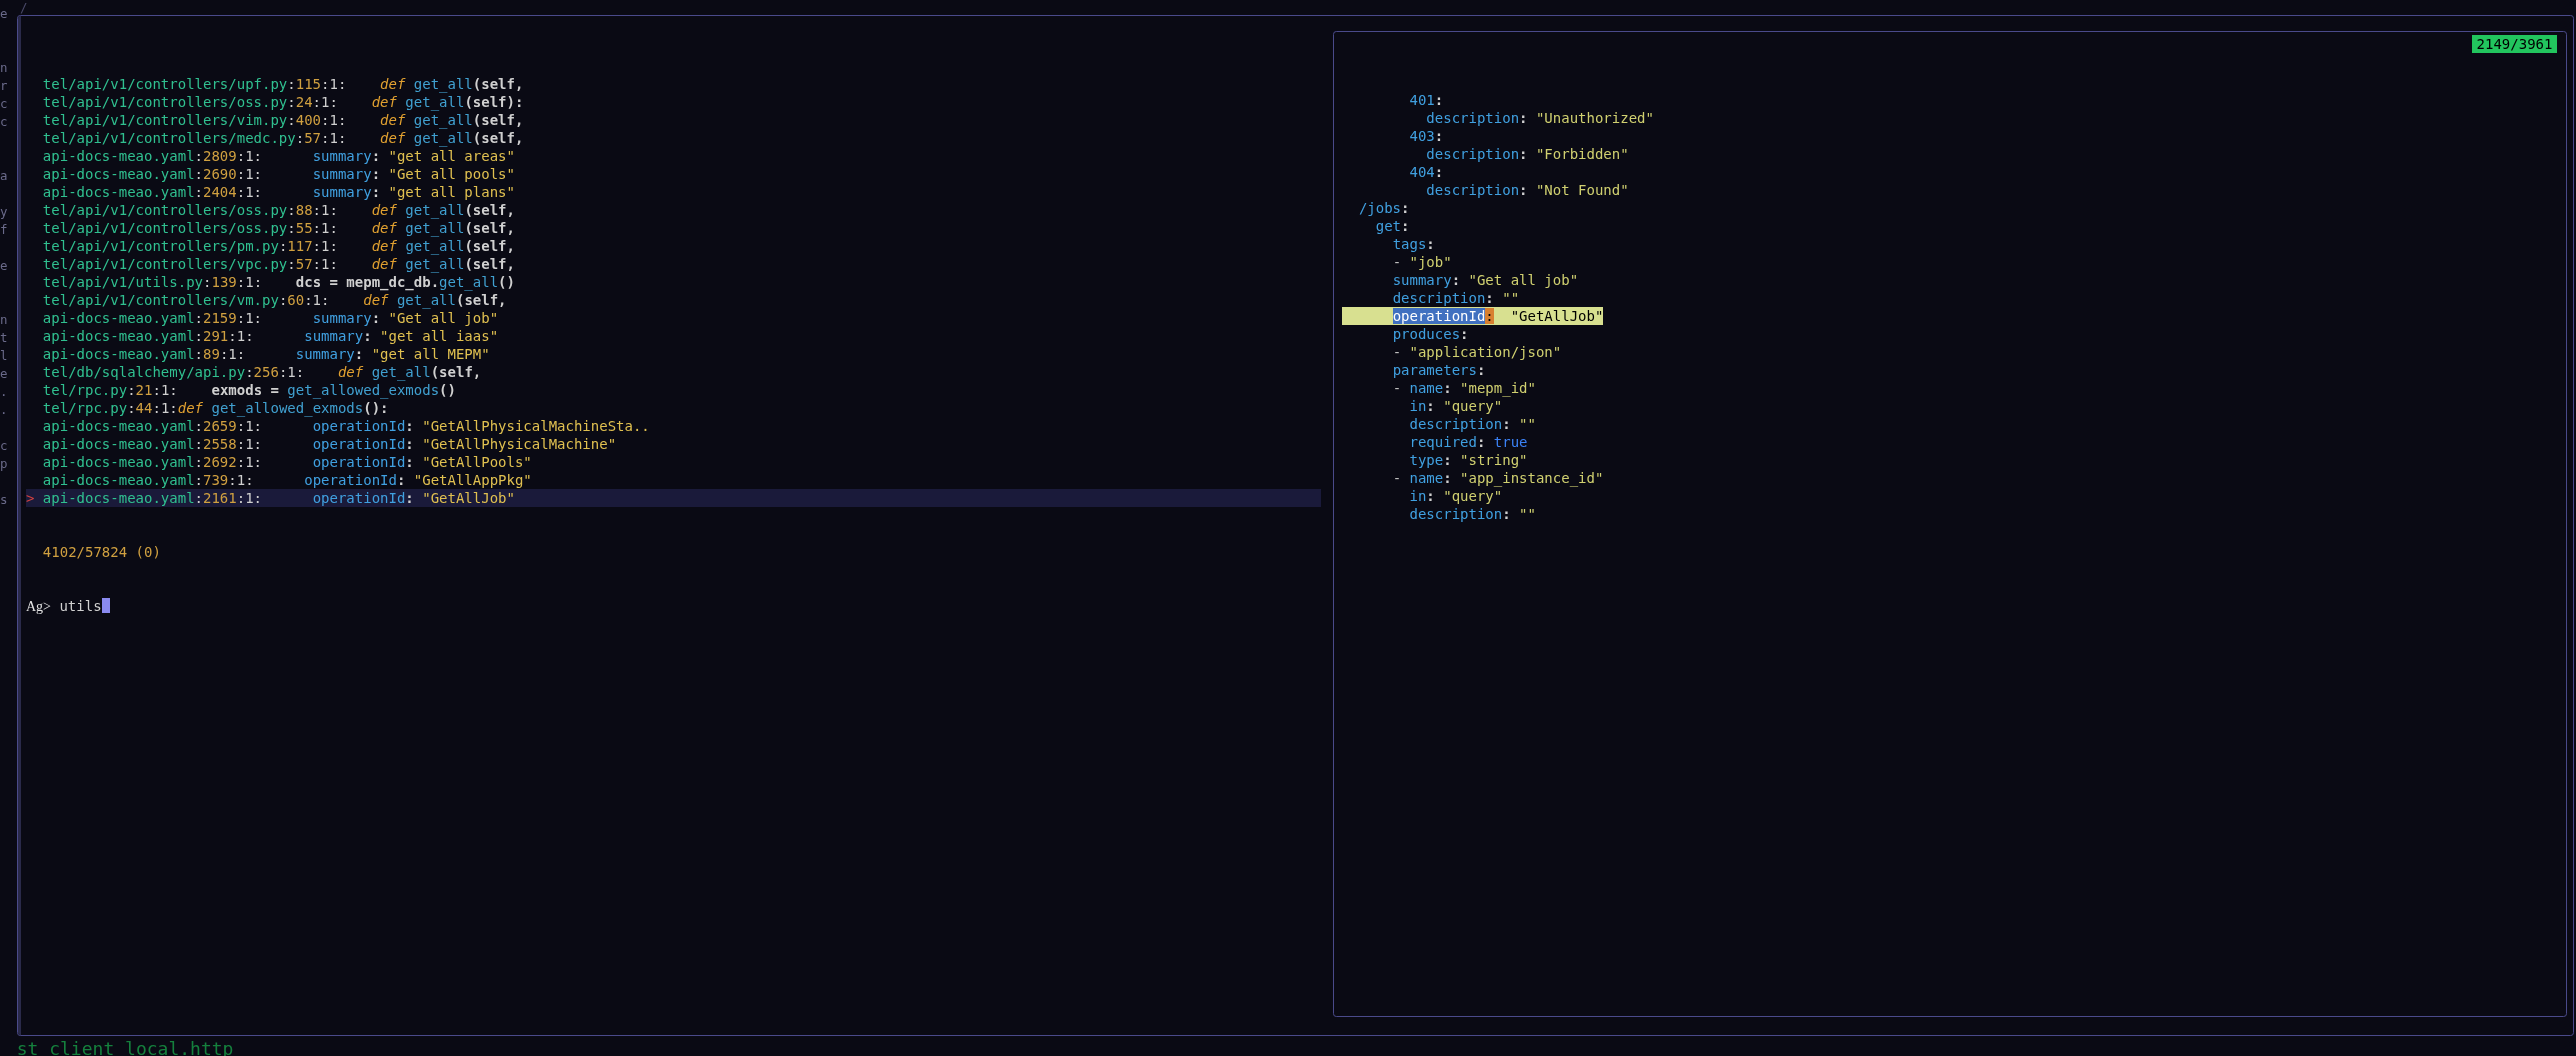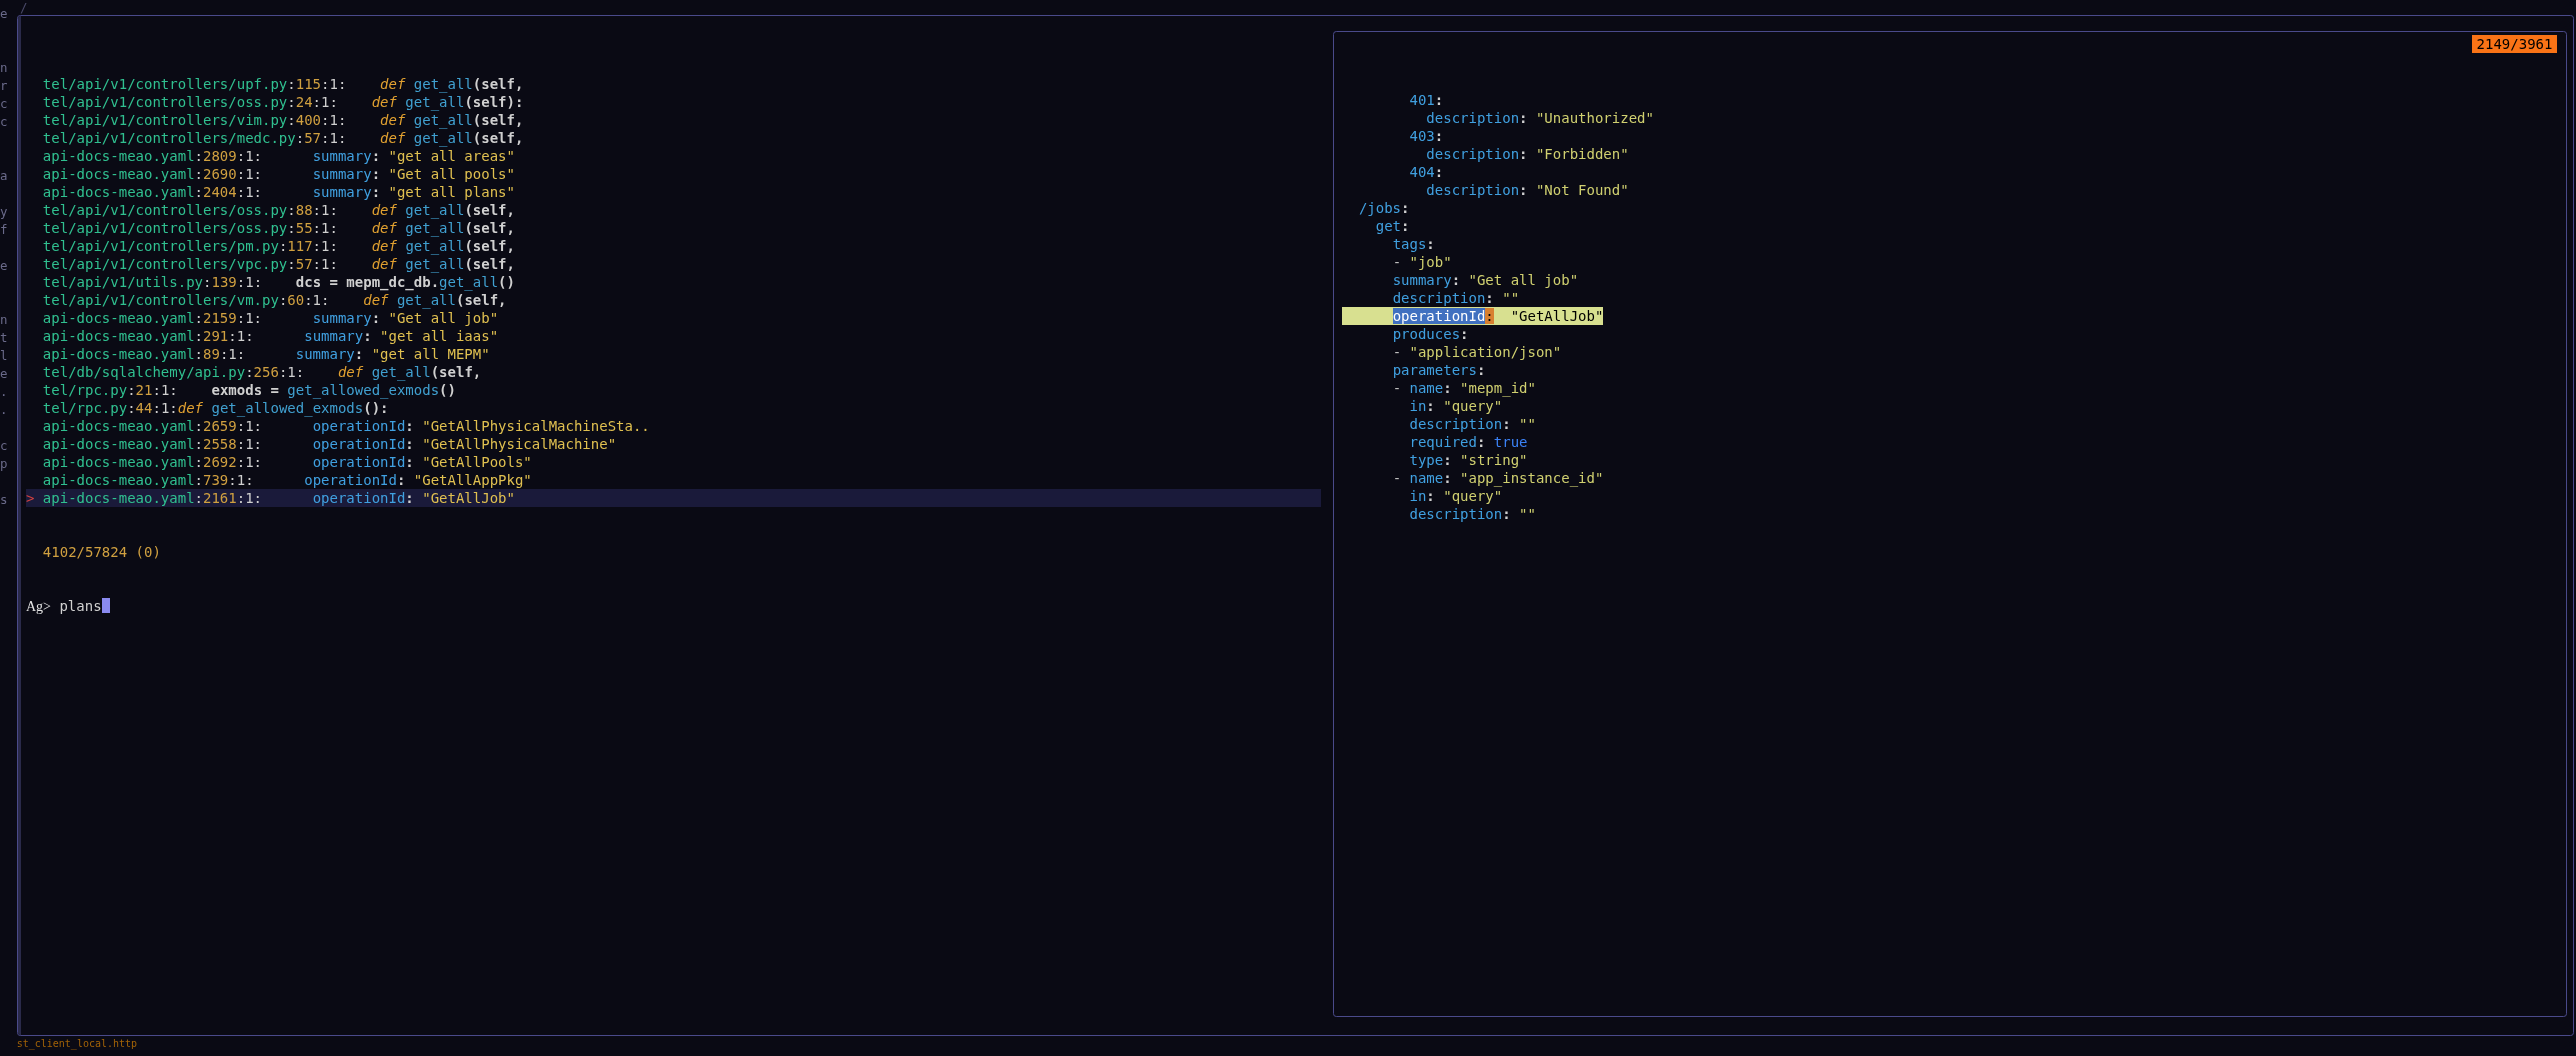--- a/index.html
+++ b/index.html
@@ -87,30 +87,30 @@
   .prompt-tag { color: #e5e5e5; font-family: Liberation Serif, serif; }
   .prompt-txt { color: #d0d0d0; }
   .cursor-block { display: inline-block; width: 8.3px; height: 15px; background: #8a8af0; vertical-align: -1.7px; }
   .hl-line { background: #d8e090; color: #000; display: inline-block; }
   .hl-opid { background: #4070c0; color: #fff; }
   .hl-col  { background: #d88030; color: #000; }
   .badge {
     position: absolute;
     top: 3.3px;
     right: 8.3px;
-    background: #f97316;
+    background: #22c55e;
     color: #000;
     padding: 0 5px;
     font-weight: 500;
   }
   .statusbar {
     height: 18px;
-    color: #a16207;
+    color: #15803d;
     padding-left: 1.7px;
-    font-size: 10px;
+    font-size: 18px;
   }
   .leftbar {
     position: absolute;
     left: 0;
     top: 0;
     bottom: 0;
     width: 3.3px;
     background: #2a2a4a;
   }
 </style>
@@ -148,21 +148,21 @@
       <div></div>
       <div>s</div>
     </div>
   <div class="main">
     <div class="topline">/</div>
     <div class="panes">
       <div class="left">
         <div class="leftbar"></div>
         <div id="results"><div class="line"><span class="sel-mark"> </span> <span class="path">tel/api/v1/controllers/upf.py</span>:<span class="num">115</span>:<span class="col">1</span>:    <span class="kw">def</span> <span class="fn">get_all</span><span class="txt">(self,</span></div><div class="line"><span class="sel-mark"> </span> <span class="path">tel/api/v1/controllers/oss.py</span>:<span class="num">24</span>:<span class="col">1</span>:    <span class="kw">def</span> <span class="fn">get_all</span><span class="txt">(self):</span></div><div class="line"><span class="sel-mark"> </span> <span class="path">tel/api/v1/controllers/vim.py</span>:<span class="num">400</span>:<span class="col">1</span>:    <span class="kw">def</span> <span class="fn">get_all</span><span class="txt">(self,</span></div><div class="line"><span class="sel-mark"> </span> <span class="path">tel/api/v1/controllers/medc.py</span>:<span class="num">57</span>:<span class="col">1</span>:    <span class="kw">def</span> <span class="fn">get_all</span><span class="txt">(self,</span></div><div class="line"><span class="sel-mark"> </span> <span class="path">api-docs-meao.yaml</span>:<span class="num">2809</span>:<span class="col">1</span>:      <span class="key">summary</span><span class="txt">: </span><span class="str">"get all areas"</span></div><div class="line"><span class="sel-mark"> </span> <span class="path">api-docs-meao.yaml</span>:<span class="num">2690</span>:<span class="col">1</span>:      <span class="key">summary</span><span class="txt">: </span><span class="str">"Get all pools"</span></div><div class="line"><span class="sel-mark"> </span> <span class="path">api-docs-meao.yaml</span>:<span class="num">2404</span>:<span class="col">1</span>:      <span class="key">summary</span><span class="txt">: </span><span class="str">"get all plans"</span></div><div class="line"><span class="sel-mark"> </span> <span class="path">tel/api/v1/controllers/oss.py</span>:<span class="num">88</span>:<span class="col">1</span>:    <span class="kw">def</span> <span class="fn">get_all</span><span class="txt">(self,</span></div><div class="line"><span class="sel-mark"> </span> <span class="path">tel/api/v1/controllers/oss.py</span>:<span class="num">55</span>:<span class="col">1</span>:    <span class="kw">def</span> <span class="fn">get_all</span><span class="txt">(self,</span></div><div class="line"><span class="sel-mark"> </span> <span class="path">tel/api/v1/controllers/pm.py</span>:<span class="num">117</span>:<span class="col">1</span>:    <span class="kw">def</span> <span class="fn">get_all</span><span class="txt">(self,</span></div><div class="line"><span class="sel-mark"> </span> <span class="path">tel/api/v1/controllers/vpc.py</span>:<span class="num">57</span>:<span class="col">1</span>:    <span class="kw">def</span> <span class="fn">get_all</span><span class="txt">(self,</span></div><div class="line"><span class="sel-mark"> </span> <span class="path">tel/api/v1/utils.py</span>:<span class="num">139</span>:<span class="col">1</span>:    <span class="txt">dcs = mepm_dc_db.</span><span class="fn">get_all</span><span class="txt">()</span></div><div class="line"><span class="sel-mark"> </span> <span class="path">tel/api/v1/controllers/vm.py</span>:<span class="num">60</span>:<span class="col">1</span>:    <span class="kw">def</span> <span class="fn">get_all</span><span class="txt">(self,</span></div><div class="line"><span class="sel-mark"> </span> <span class="path">api-docs-meao.yaml</span>:<span class="num">2159</span>:<span class="col">1</span>:      <span class="key">summary</span><span class="txt">: </span><span class="str">"Get all job"</span></div><div class="line"><span class="sel-mark"> </span> <span class="path">api-docs-meao.yaml</span>:<span class="num">291</span>:<span class="col">1</span>:      <span class="key">summary</span><span class="txt">: </span><span class="str">"get all iaas"</span></div><div class="line"><span class="sel-mark"> </span> <span class="path">api-docs-meao.yaml</span>:<span class="num">89</span>:<span class="col">1</span>:      <span class="key">summary</span><span class="txt">: </span><span class="str">"get all MEPM"</span></div><div class="line"><span class="sel-mark"> </span> <span class="path">tel/db/sqlalchemy/api.py</span>:<span class="num">256</span>:<span class="col">1</span>:    <span class="kw">def</span> <span class="fn">get_all</span><span class="txt">(self,</span></div><div class="line"><span class="sel-mark"> </span> <span class="path">tel/rpc.py</span>:<span class="num">21</span>:<span class="col">1</span>:    <span class="txt">exmods = </span><span class="fn">get_allowed_exmods</span><span class="txt">()</span></div><div class="line"><span class="sel-mark"> </span> <span class="path">tel/rpc.py</span>:<span class="num">44</span>:<span class="col">1</span>:<span class="kw">def</span> <span class="fn">get_allowed_exmods</span><span class="txt">():</span></div><div class="line"><span class="sel-mark"> </span> <span class="path">api-docs-meao.yaml</span>:<span class="num">2659</span>:<span class="col">1</span>:      <span class="key">operationId</span><span class="txt">: </span><span class="str">"GetAllPhysicalMachineSta..</span></div><div class="line"><span class="sel-mark"> </span> <span class="path">api-docs-meao.yaml</span>:<span class="num">2558</span>:<span class="col">1</span>:      <span class="key">operationId</span><span class="txt">: </span><span class="str">"GetAllPhysicalMachine"</span></div><div class="line"><span class="sel-mark"> </span> <span class="path">api-docs-meao.yaml</span>:<span class="num">2692</span>:<span class="col">1</span>:      <span class="key">operationId</span><span class="txt">: </span><span class="str">"GetAllPools"</span></div><div class="line"><span class="sel-mark"> </span> <span class="path">api-docs-meao.yaml</span>:<span class="num">739</span>:<span class="col">1</span>:      <span class="key">operationId</span><span class="txt">: </span><span class="str">"GetAllAppPkg"</span></div><div class="line selected-row"><span class="sel-mark">&gt;</span> <span class="path">api-docs-meao.yaml</span>:<span class="num">2161</span>:<span class="col">1</span>:      <span class="key">operationId</span><span class="txt">: </span><span class="str">"GetAllJob"</span></div></div>
         <div class="line">  <span class="counts">4102/57824 (0)</span></div>
-        <div class="prompt-line"><span class="prompt-tag">Ag&gt;</span> <span class="prompt-txt">plans</span><span class="cursor-block"></span></div>
+        <div class="prompt-line"><span class="prompt-tag">Ag&gt;</span> <span class="prompt-txt">utils</span><span class="cursor-block"></span></div>
       </div>
       <div class="right">
         <div class="badge">2149/3961</div>
         <div id="preview"><div class="line">        <span class="key">401</span><span class="txt">:</span></div><div class="line">          <span class="key">description</span><span class="txt">: </span><span class="val">"Unauthorized"</span></div><div class="line">        <span class="key">403</span><span class="txt">:</span></div><div class="line">          <span class="key">description</span><span class="txt">: </span><span class="val">"Forbidden"</span></div><div class="line">        <span class="key">404</span><span class="txt">:</span></div><div class="line">          <span class="key">description</span><span class="txt">: </span><span class="val">"Not Found"</span></div><div class="line">  <span class="key">/jobs</span><span class="txt">:</span></div><div class="line">    <span class="key">get</span><span class="txt">:</span></div><div class="line">      <span class="key">tags</span><span class="txt">:</span></div><div class="line">      <span class="dash">- </span><span class="val">"job"</span></div><div class="line">      <span class="key">summary</span><span class="txt">: </span><span class="val">"Get all job"</span></div><div class="line">      <span class="key">description</span><span class="txt">: </span><span class="val">""</span></div><div class="line"><span class="hl-line">      <span class="hl-opid">operationId</span><span class="hl-col">:</span>  "GetAllJob"</span></div><div class="line">      <span class="key">produces</span><span class="txt">:</span></div><div class="line">      <span class="dash">- </span><span class="val">"application/json"</span></div><div class="line">      <span class="key">parameters</span><span class="txt">:</span></div><div class="line">      <span class="dash">- </span><span class="key">name</span><span class="txt">: </span><span class="val">"mepm_id"</span></div><div class="line">        <span class="key">in</span><span class="txt">: </span><span class="val">"query"</span></div><div class="line">        <span class="key">description</span><span class="txt">: </span><span class="val">""</span></div><div class="line">        <span class="key">required</span><span class="txt">: </span><span class="true">true</span></div><div class="line">        <span class="key">type</span><span class="txt">: </span><span class="val">"string"</span></div><div class="line">      <span class="dash">- </span><span class="key">name</span><span class="txt">: </span><span class="val">"app_instance_id"</span></div><div class="line">        <span class="key">in</span><span class="txt">: </span><span class="val">"query"</span></div><div class="line">        <span class="key">description</span><span class="txt">: </span><span class="val">""</span></div></div>
       </div>
     </div>
     <div class="statusbar">st_client_local.http</div>
   </div>
 </div>
 

